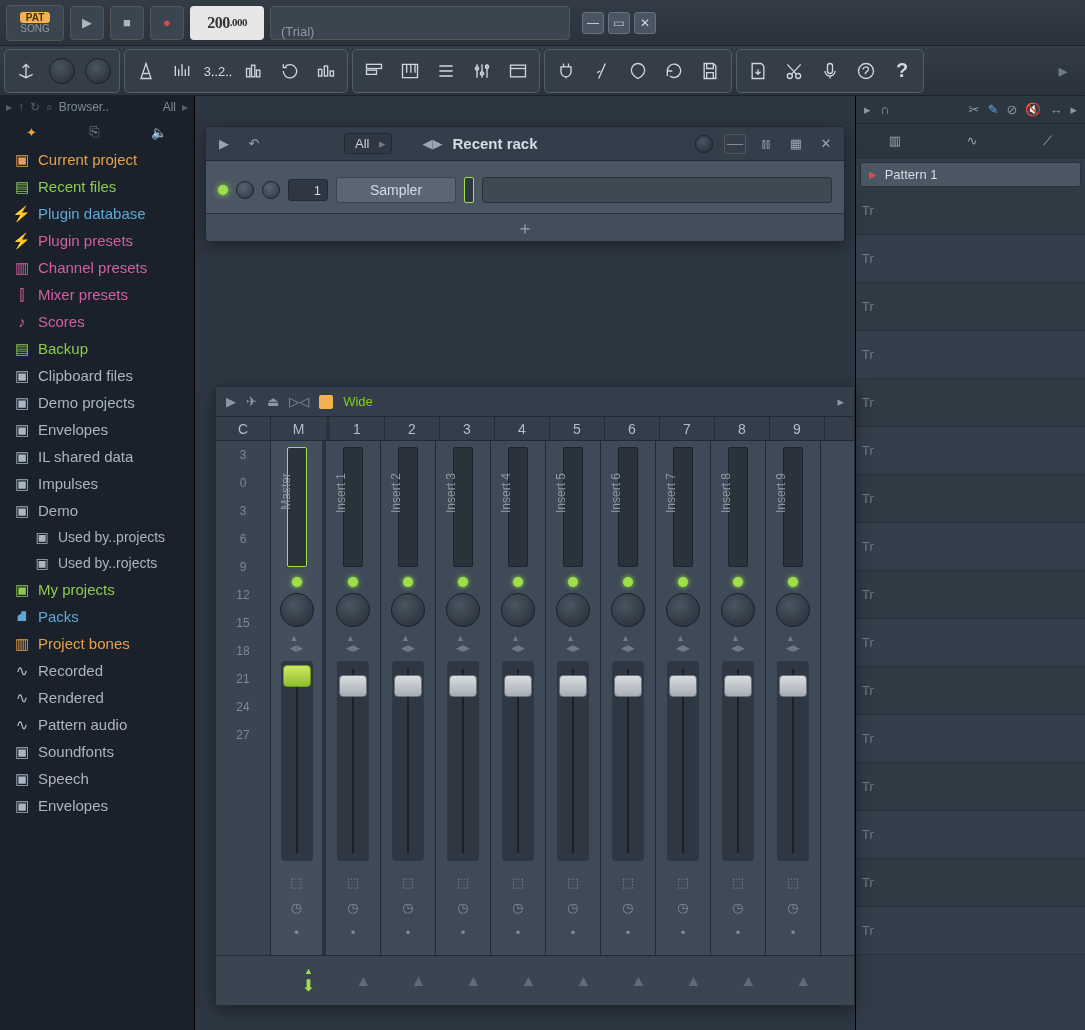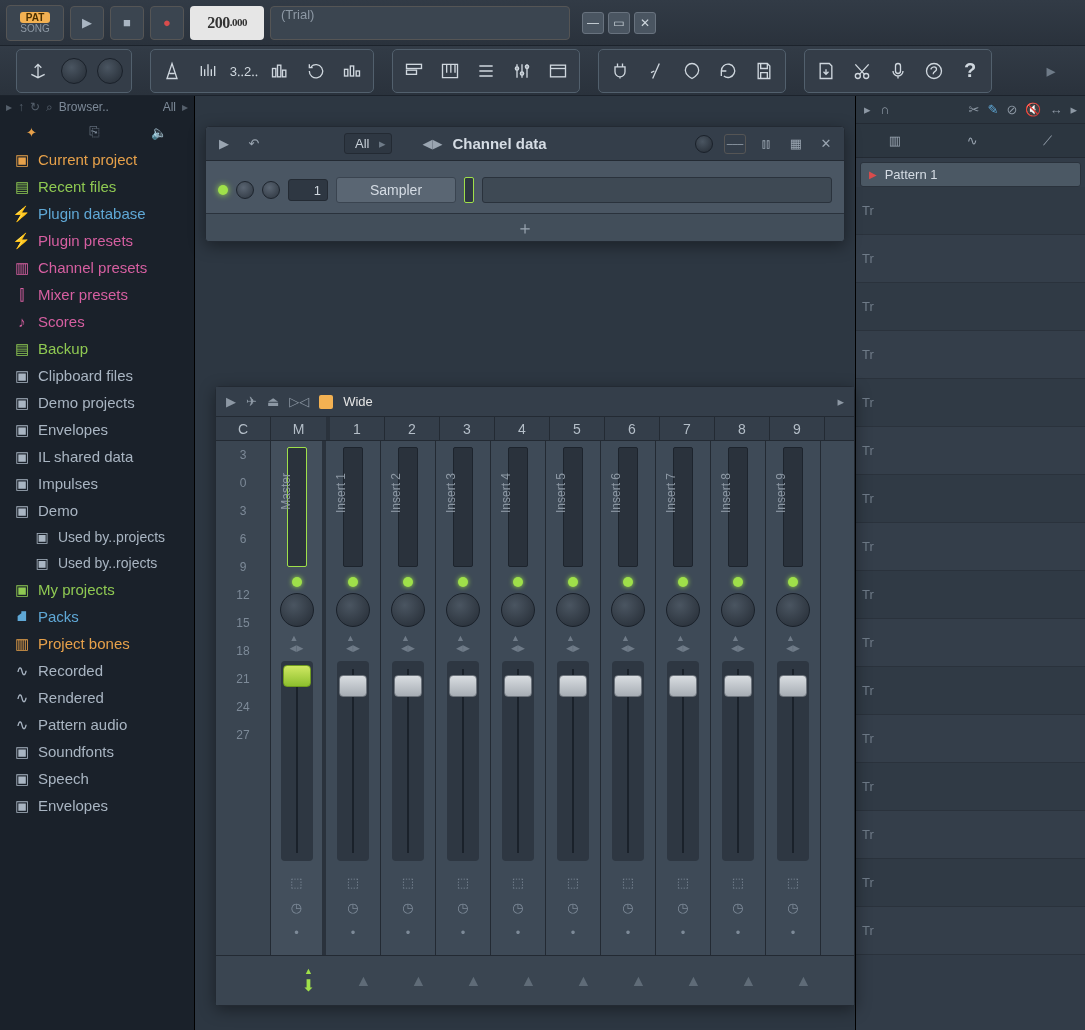--- a/index.html
+++ b/index.html
@@ -31,30 +31,30 @@
   .pat-song{width:58px;height:36px;background:#3b4550;border:1px solid #555;border-radius:4px;
     display:flex;flex-direction:column;justify-content:center;align-items:center;font-size:10px;color:#8d98a4;}
   .pat-song .pat{background:#f3b152;color:#4b3000;padding:0 6px;border-radius:3px;font-weight:600;}
   .tb-btn{width:34px;height:34px;background:#3b4550;border:1px solid #555;border-radius:4px;
     display:flex;align-items:center;justify-content:center;color:#a9b5c2;}
   .tb-btn.rec{color:#d94c4c;}
   .tempo{width:74px;height:34px;background:#e6e6e6;color:#333;border-radius:4px;display:flex;
     align-items:center;justify-content:center;font:600 16px/1 "Segoe UI";letter-spacing:-0.5px;}
   .tempo small{font-size:11px;font-weight:700;}
   .lcd{flex:0 0 300px;height:34px;background:#3b4550;border:1px solid #555;border-radius:4px;
-    display:flex;align-items:flex-start;padding:0 10px;color:#8d98a4;}
+    display:flex;align-items:flex-end;padding:0 10px;color:#8d98a4;}
   .menus{display:flex;gap:0;height:34px;align-items:center;background:#3b4550;
     border:1px solid #555;border-radius:4px;padding:0 6px;}
   .menus span{padding:0 6px;font-size:15px;font-weight:600;color:#bfc9d3;letter-spacing:0.5px;}
   .win-btns{display:flex;gap:4px;margin-left:6px;}
   .win-btns div{width:22px;height:22px;background:#4a5561;border:1px solid #68727e;border-radius:3px;
     display:flex;align-items:center;justify-content:center;font-size:12px;color:#cfd7de;}
   .toolbar{
     height:50px;background:linear-gradient(#323b46,#2a323c);display:flex;align-items:center;
-    padding:0 16px;gap:18px;border-bottom:1px solid var(--border);
+    padding:0 4px;gap:4px;border-bottom:1px solid var(--border);
   }
   .tgrp{display:flex;gap:0;background:#343d48;border:1px solid #52606d;border-radius:5px;padding:3px;}
   .tool{width:36px;height:36px;display:flex;align-items:center;justify-content:center;
     color:#cfd7de;font-size:18px;border-radius:3px;}
   .tool svg{width:20px;height:20px;fill:none;stroke:#cfd7de;stroke-width:1.6;}
   
   .main{display:flex;height:calc(1030px - 96px);}
   
   .browser{width:195px;background:var(--header);display:flex;flex-direction:column;border-right:1px solid #000;}
   .browser-hdr{height:22px;display:flex;align-items:center;gap:6px;padding:0 6px;color:var(--text-dim);font-size:12px;}
@@ -426,21 +426,21 @@
   <div class="workspace">
 
     <div class="rack">
       <div class="rack-hdr">
         <span class="ico">▶</span>
         <span class="ico">↶</span>
         <span style="width:60px"></span>
         <span class="sel">All</span>
         <span style="width:10px"></span>
         <span class="ico">◀▶</span>
-        <span class="rack-title">Channel data</span>
+        <span class="rack-title">Recent rack</span>
         <span class="spacer"></span>
         <span class="ico">
             <div class="pan" style="width:18px;height:18px"></div>
           </span>
         <span class="ico" style="border:1px solid #555;border-radius:3px;padding:0 10px;font-size:10px">‒‒‒</span>
         <span class="ico">⫾⫾</span>
         <span class="ico">▦</span>
         <span class="ico">✕</span>
       </div>
       <div class="rack-body">
@@ -457,21 +457,21 @@
       <div class="rack-add">＋</div>
     </div>
 
     <div class="mixer">
       <div class="mixer-hdr">
         <span class="ico">▶</span>
         <span class="ico">✈</span>
         <span class="ico">⏏</span>
         <span class="ico">▷◁</span>
         <span class="mixer-layout"></span>
-        <span style="color:#e5e5e5">Wide</span>
+        <span style="color:#84cc16">Wide</span>
         <span style="flex:1"></span>
         <span class="ico">▸</span>
       </div>
       <div class="mixer-tracks" id="mixer-headers">
           <div class="thdr">C</div>
           <div class="thdr" style="flex: 0 0 59px; border-right: 4px solid rgb(42, 50, 60);">M</div>
           <div class="thdr">1</div>
           <div class="thdr">2</div>
           <div class="thdr">3</div>
           <div class="thdr">4</div>

